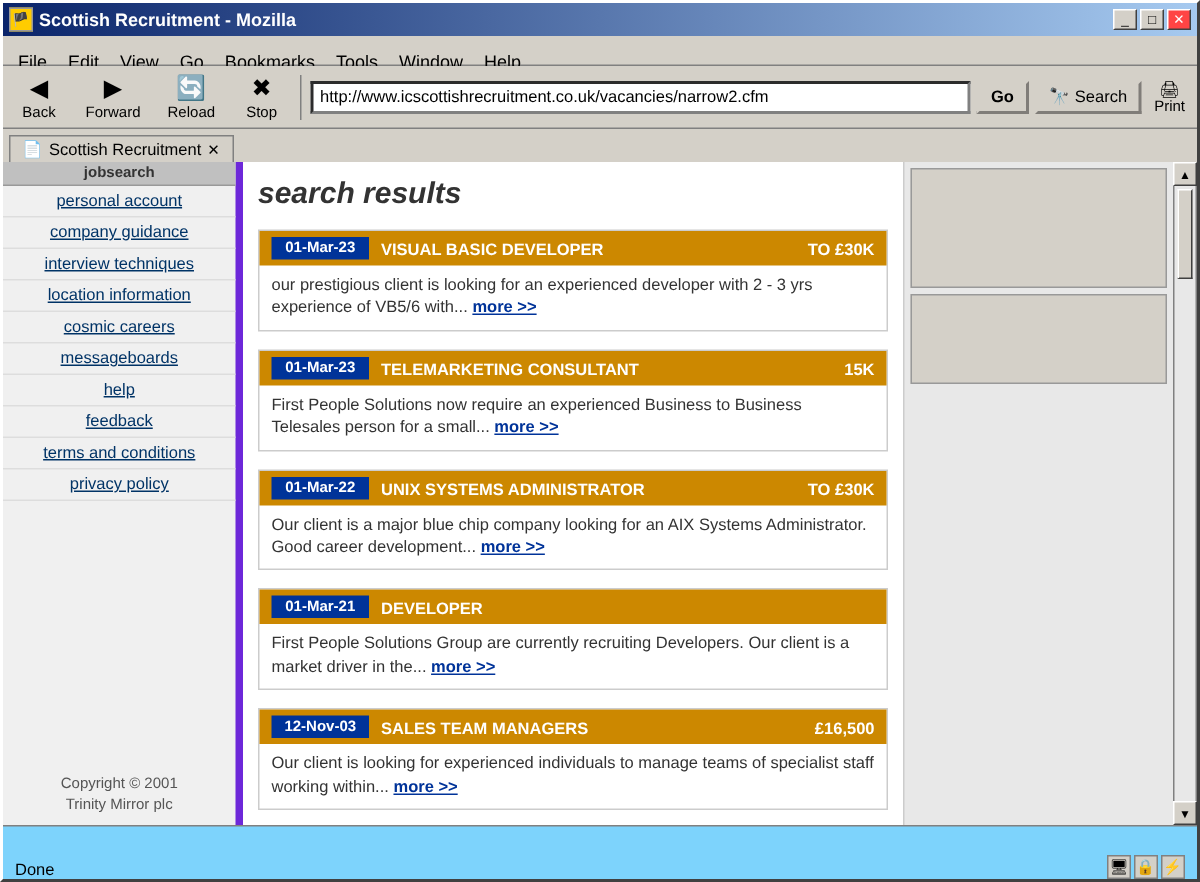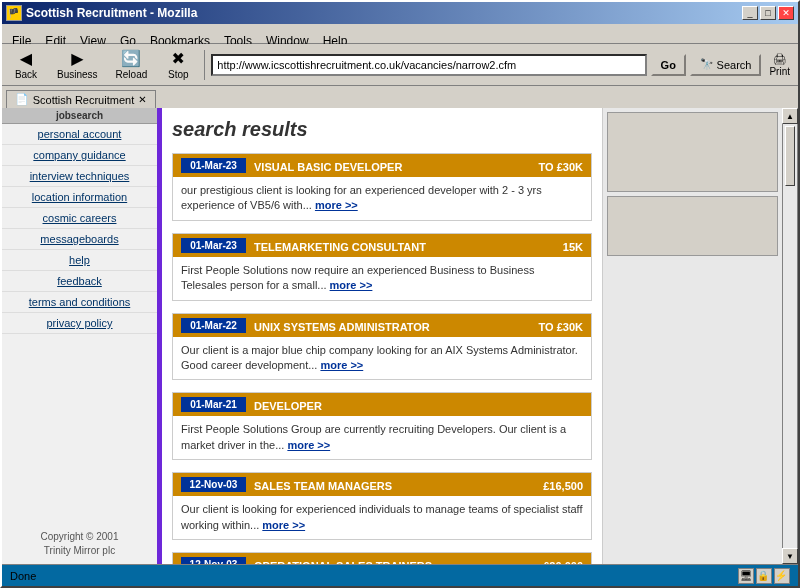--- a/index.html
+++ b/index.html
@@ -57,21 +57,21 @@
     .job-date { background: #003399; color: white; padding: 2px 6px; font-size: 10px; font-weight: bold; min-width: 65px; text-align: center; }
     .job-title { color: white; font-weight: bold; font-size: 11px; flex: 1; text-transform: uppercase; }
     .job-salary { color: white; font-weight: bold; font-size: 11px; text-transform: uppercase; }
     .job-body { padding: 6px 8px; font-size: 11px; line-height: 1.4; color: #333; }
     .more-link { color: #003399; text-decoration: underline; cursor: pointer; font-weight: bold; }
 
     
     .scroll-sidebar { width: 16px; background: #d4d0c8; flex-shrink: 0; display: flex; flex-direction: column; }
 
     
-    .status-bar { height: 22px; background: #0369a1; display: flex; align-items: center; padding: 0 8px; border-top: 1px solid #808080; font-size: 11px; flex-shrink: 0; justify-content: space-between; }
+    .status-bar { height: 36px; background: #7dd3fc; display: flex; align-items: flex-end; padding: 0 8px; border-top: 1px solid #808080; font-size: 11px; flex-shrink: 0; justify-content: space-between; }
     .status-bar-left { display: flex; align-items: center; gap: 4px; }
     .status-bar-right { display: flex; align-items: center; gap: 2px; }
     .status-icon { width: 16px; height: 16px; background: #d4d0c8; border: 1px solid #808080; display: flex; align-items: center; justify-content: center; font-size: 10px; }
 
     .right-panel { width: 180px; background: #e8e8e8; border-left: 1px solid #ccc; flex-shrink: 0; }
     .right-panel-inner { padding: 4px; }
     .ad-box { background: #d4d0c8; border: 1px solid #999; margin-bottom: 4px; height: 80px; }
   </style>
 </head>
 <body>
@@ -101,21 +101,21 @@
     <span class="menu-item"><u>H</u>elp</span>
   </div>
 
   <div class="toolbar">
     <div class="toolbar-btn">
       <span class="toolbar-icon">◀</span>
       <span class="toolbar-label">Back</span>
     </div>
     <div class="toolbar-btn">
       <span class="toolbar-icon">▶</span>
-      <span class="toolbar-label">Business</span>
+      <span class="toolbar-label">Forward</span>
     </div>
     <div class="toolbar-btn">
       <span class="toolbar-icon">🔄</span>
       <span class="toolbar-label">Reload</span>
     </div>
     <div class="toolbar-btn">
       <span class="toolbar-icon">✖</span>
       <span class="toolbar-label">Stop</span>
     </div>
     <div class="toolbar-sep"></div>

